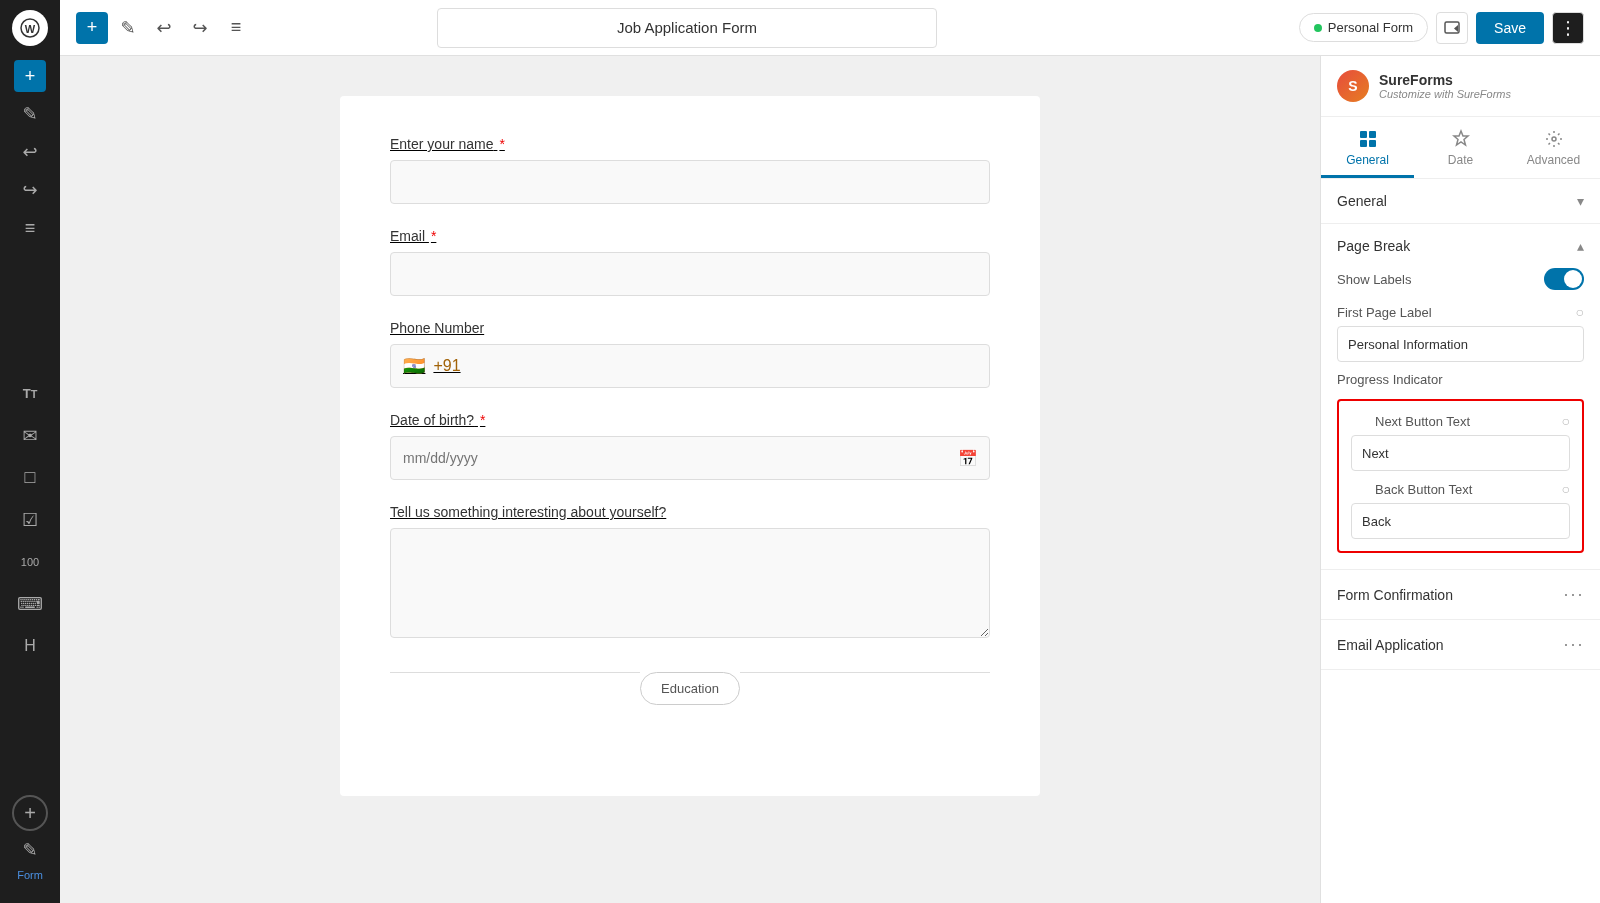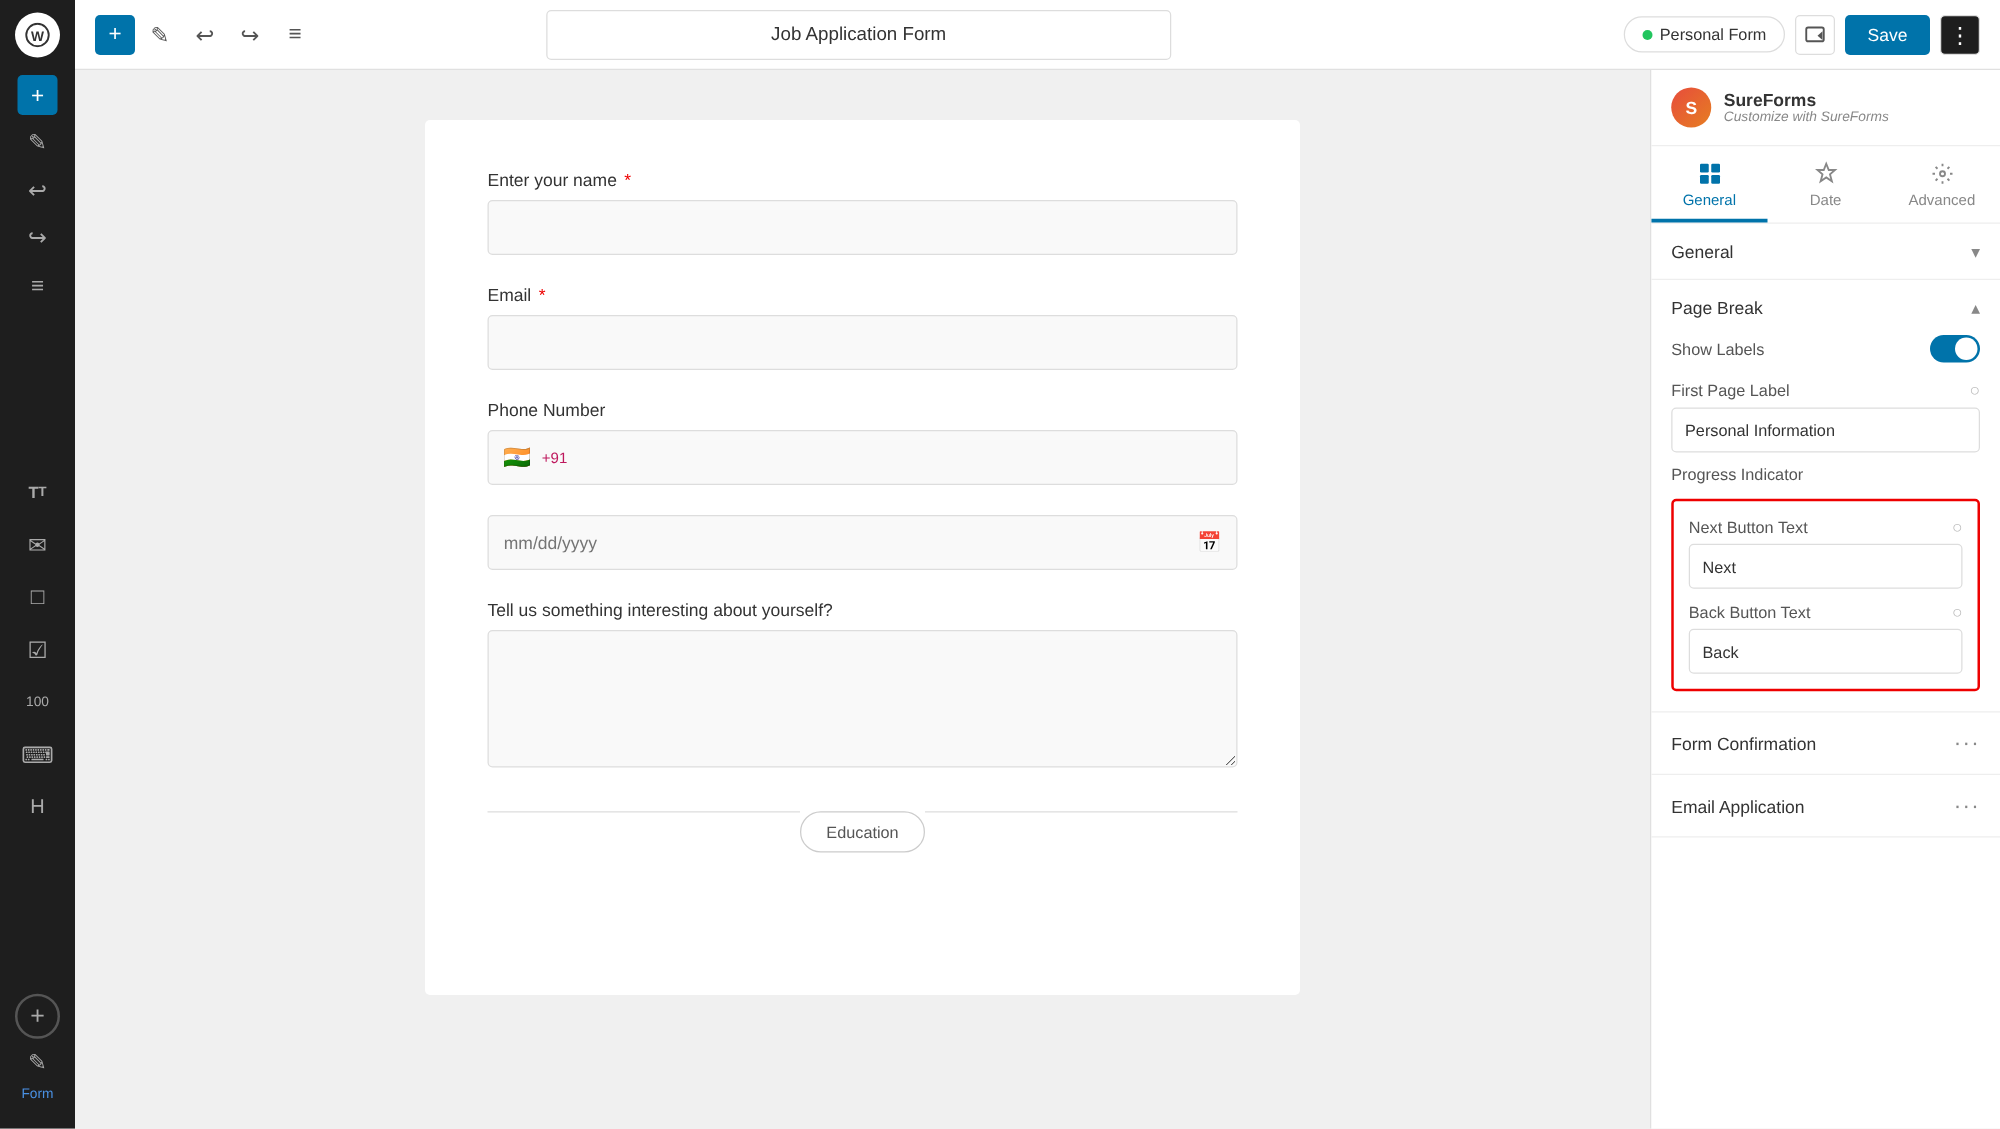--- a/index.html
+++ b/index.html
@@ -121,21 +121,21 @@
     }
     .form-inner {
       background: #fff;
       max-width: 700px;
       margin: 0 auto;
       padding: 40px 50px 60px;
       border-radius: 4px;
       min-height: 700px;
       position: relative;
     }
-    .form-field { margin-bottom: 24px; }
+    .form-field { margin-bottom: 24px; text-decoration: underline; }
     .field-label {
       display: block;
       font-size: 14px;
       color: #333;
       margin-bottom: 8px;
     }
     .field-label .required { color: #e00; margin-left: 2px; }
     .field-input {
       width: 100%;
       height: 44px;
@@ -282,21 +282,21 @@
     .highlighted-section {
       border: 2px solid #e00;
       border-radius: 4px;
       margin: 0 16px 0;
       padding: 12px;
     }
     .highlight-field-label {
       display: flex; align-items: center; justify-content: space-between;
       margin-bottom: 6px;
     }
-    .highlight-label-text { font-size: 13px; color: #555; }
+    .highlight-label-text { font-size: 13px; color: #555; margin-left: 24px; }
 
     
     .action-row {
       display: flex; align-items: center; justify-content: space-between;
       padding: 14px 16px;
       border-bottom: 1px solid #eee;
       cursor: pointer;
     }
     .action-title { font-size: 14px; font-weight: 500; color: #333; }
     .dots-menu { color: #888; font-size: 18px; letter-spacing: 1px; cursor: pointer; }
@@ -380,25 +380,29 @@
           </label>
           <input type="text" class="field-input" style="">
         </div>
 
         <div class="form-field">
           <label class="field-label">
             <span>Phone Number</span>
           </label>
           <div class="field-input phone">
             <span class="phone-flag">🇮🇳</span>
-            <span style="color:#be185d;font-size:12px;">+91</span>
+            <span style="color:#a16207;font-size:16px;">+91</span>
           </div>
         </div>
 
         <div class="form-field">
+          <label class="field-label">
+            <span>Date of birth?</span>
+            <span class="required">*</span>
+          </label>
           <div class="date-input-wrapper">
             <input type="text" class="field-input" placeholder="mm/dd/yyyy" style="color: rgb(153, 153, 153);">
             <span class="calendar-icon">📅</span>
           </div>
         </div>
 
         <div class="form-field">
           <label class="field-label">
             <span>Tell us something interesting about yourself?</span>
           </label>

